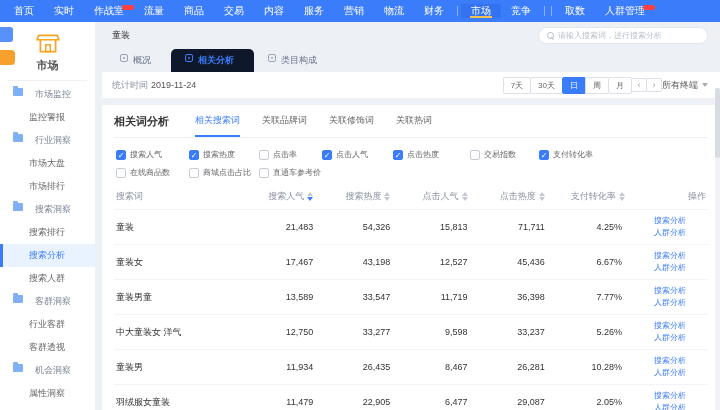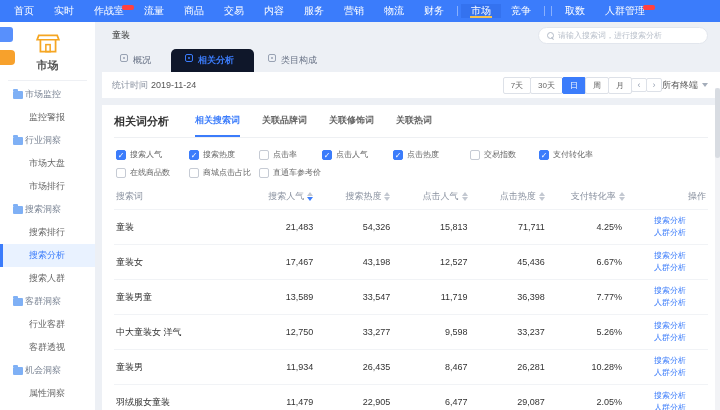--- a/index.html
+++ b/index.html
@@ -21,21 +21,21 @@
 
   
   .sidebar { width:95px; background:#fff; position:relative; flex:none; }
   .quick-blue { position:absolute; left:0; top:5px; width:13px; height:15px; background:#3b7cfb; border-radius:0 3px 3px 0; opacity:.85; }
   .quick-orange { position:absolute; left:0; top:28px; width:15px; height:15px; background:#f7a12c; border-radius:0 4px 4px 0; }
   .side-head { text-align:center; padding-top:8px; }
   .store-ico { width:28px; height:26px; margin:0 auto; display:block; }
   .side-title { font-size:11px; color:#555; font-weight:bold; margin-top:2px; }
   .side-sep { border-top:1px solid #eef0f4; margin:7px 8px 2px; }
   .side-menu { font-size:9px; }
-  .side-group { display:flex; align-items:center; gap:2px; padding:5px 0 5px 13px; color:#7a8494; cursor:pointer; }
+  .side-group { display:flex; gap:12px; padding:5px 0 5px 13px; color:#7a8494; cursor:pointer; }
   .folder-ico { width:10px; height:8px; background:#7fb0f5; border-radius:1px; position:relative; flex:none; }
   .folder-ico::before { content:""; position:absolute; top:-2px; left:0; width:5px; height:2px; background:#7fb0f5; border-radius:1px 1px 0 0; }
   .side-item { padding:5px 0 5px 26px; color:#666; cursor:pointer; border-left:3px solid transparent; }
   .side-item.active { background:#e9f2ff; color:#3b7cfb; border-left-color:#3b7cfb; }
 
   
   .main { flex:1; padding:5px 0 0 7px; position:relative; display:flex; flex-direction:column; }
   .kw-head { font-size:9px; color:#333; margin:2px 0 7px 10px; }
   .searchbox { position:absolute; top:5px; right:12px; width:170px; height:17px; background:#fff;
                border:1px solid #e2e6ed; border-radius:9px; display:flex; align-items:center; padding:0 8px; gap:4px; }
@@ -64,21 +64,21 @@
   .rbtn:first-child { margin-left:0; }
   .rbtn.active { background:#3b7cfb; border-color:#3b7cfb; color:#fff; }
   .navbtn { font-size:9px; width:16px; padding:1px 0; text-align:center; border:1px solid #dde1e8; background:#fff;
             color:#98a2b3; cursor:pointer; border-radius:2px; margin-left:-1px; font-family:inherit; }
   .terminal { font-size:9px; color:#555; display:flex; align-items:center; gap:4px; cursor:pointer; }
   .caret-down { width:0; height:0; border-left:3px solid transparent; border-right:3px solid transparent; border-top:4px solid #a4adba; }
 
   .panel { background:#fff; margin-top:7px; flex:1; padding:9px 12px 0; overflow:hidden; }
   .panel-head { display:flex; align-items:flex-end; gap:26px; border-bottom:1px solid #eef0f3; padding-bottom:0; }
   .panel-title { font-size:11px; font-weight:bold; color:#333; padding-bottom:8px; }
-  .ptabs { display:flex; gap:22px;font-weight:bold; }
+  .ptabs { display:flex; gap:22px; }
   .ptab { font-size:9px; color:#666; padding-bottom:8px; cursor:pointer; border-bottom:2px solid transparent; }
   .ptab.active { color:#3b7cfb; border-bottom-color:#3b7cfb; }
 
   .metrics { display:grid; grid-template-columns:73px 70px 63px 71px 77px 69px auto; row-gap:7px; margin:11px 0 4px 2px; }
   .metric { display:flex; align-items:center; gap:4px; font-size:8px; color:#666; cursor:pointer; }
   .cb { width:10px; height:10px; border:1px solid #c6cbd4; border-radius:2px; background:#fff; color:#fff;
         font-size:8px; line-height:9px; text-align:center; flex:none; }
   .cb.checked { background:#3b7cfb; border-color:#3b7cfb; }
 
   table { width:100%; border-collapse:collapse; font-size:9px; margin-top:6px; table-layout:fixed; }

